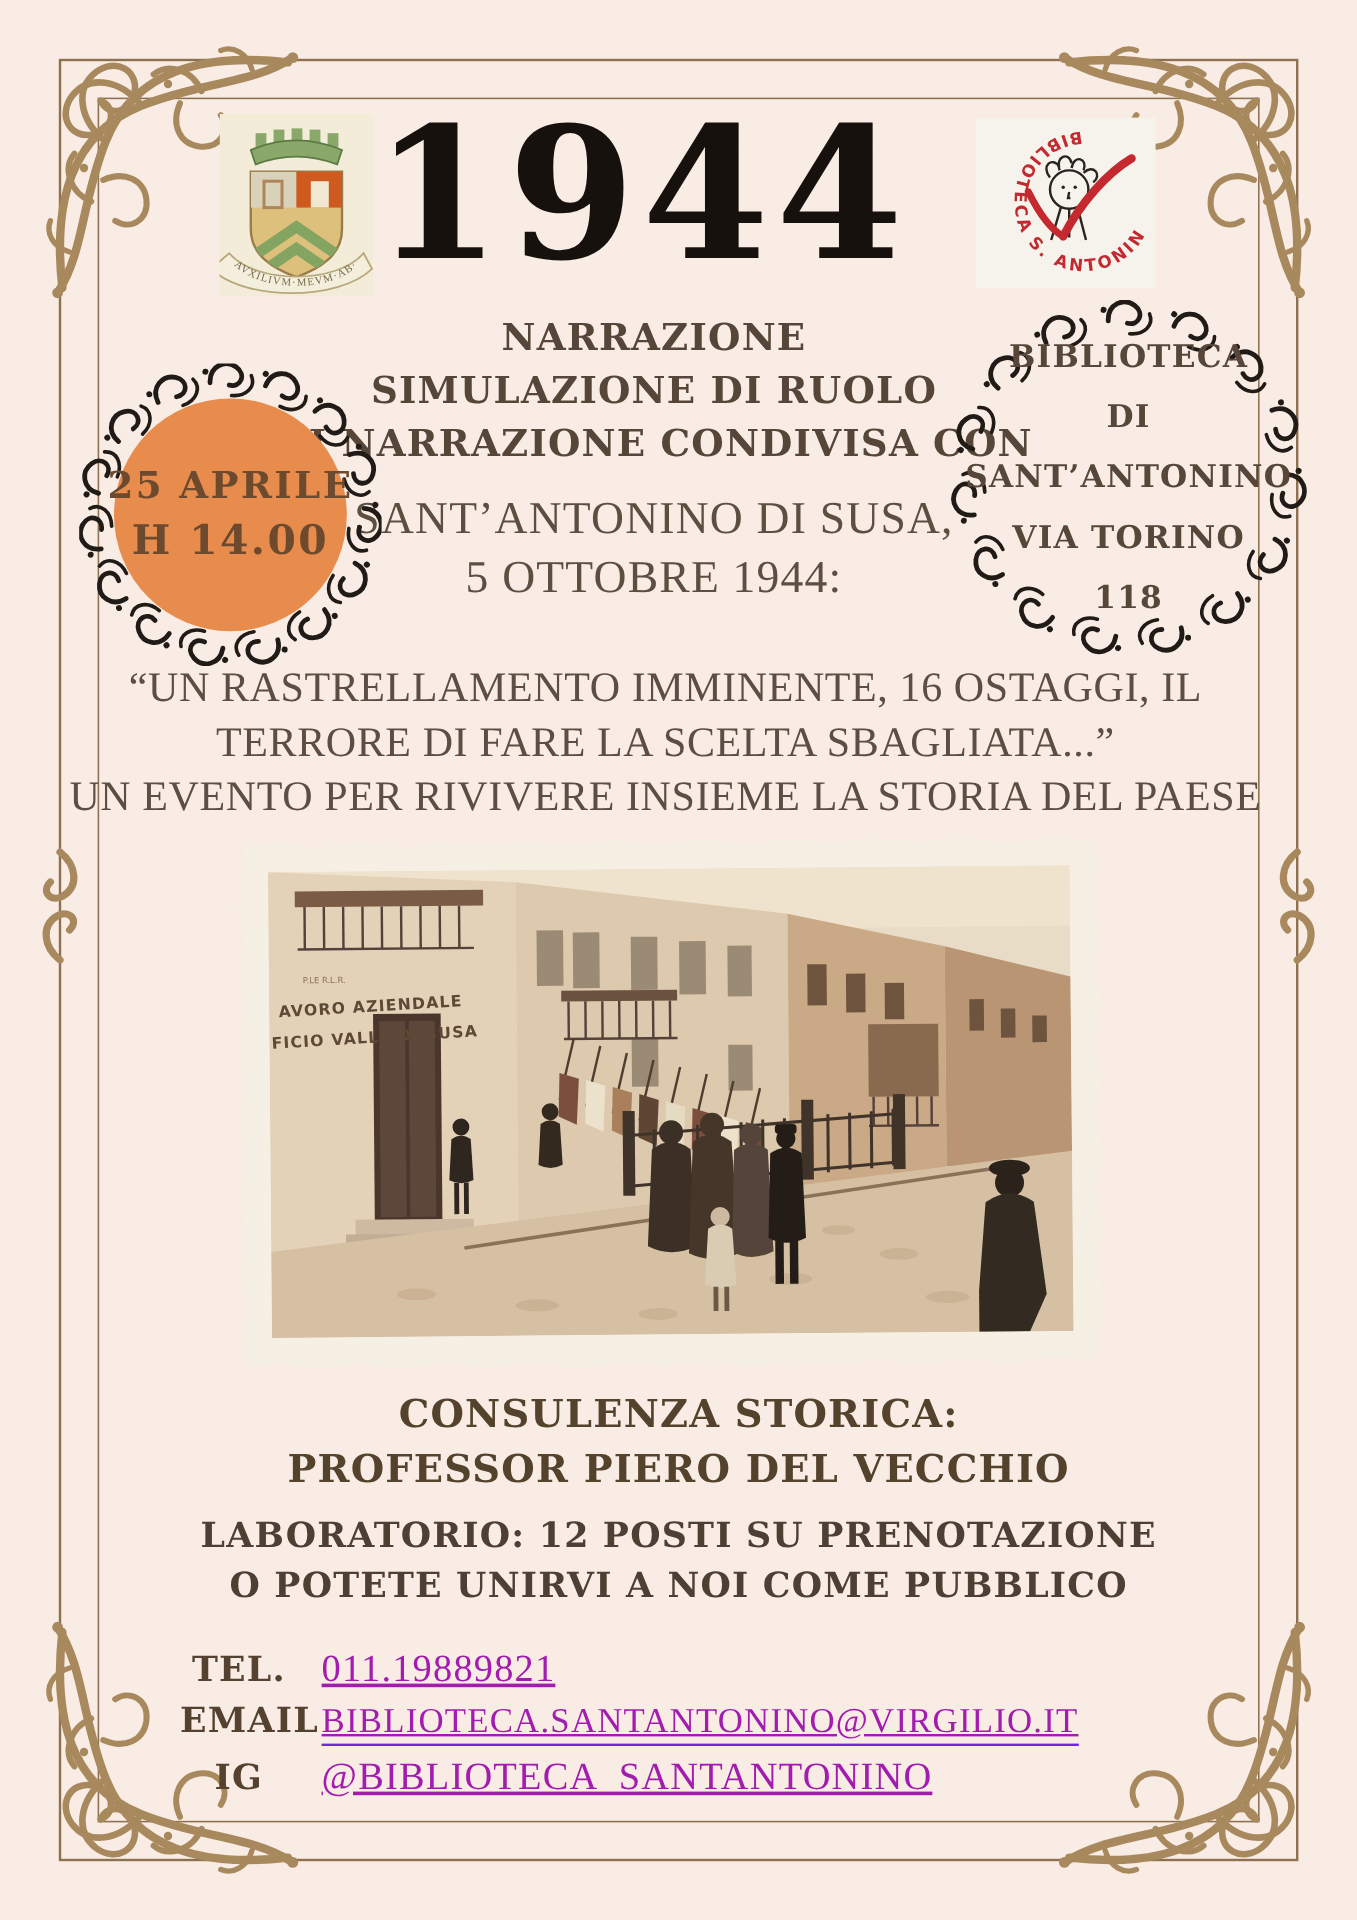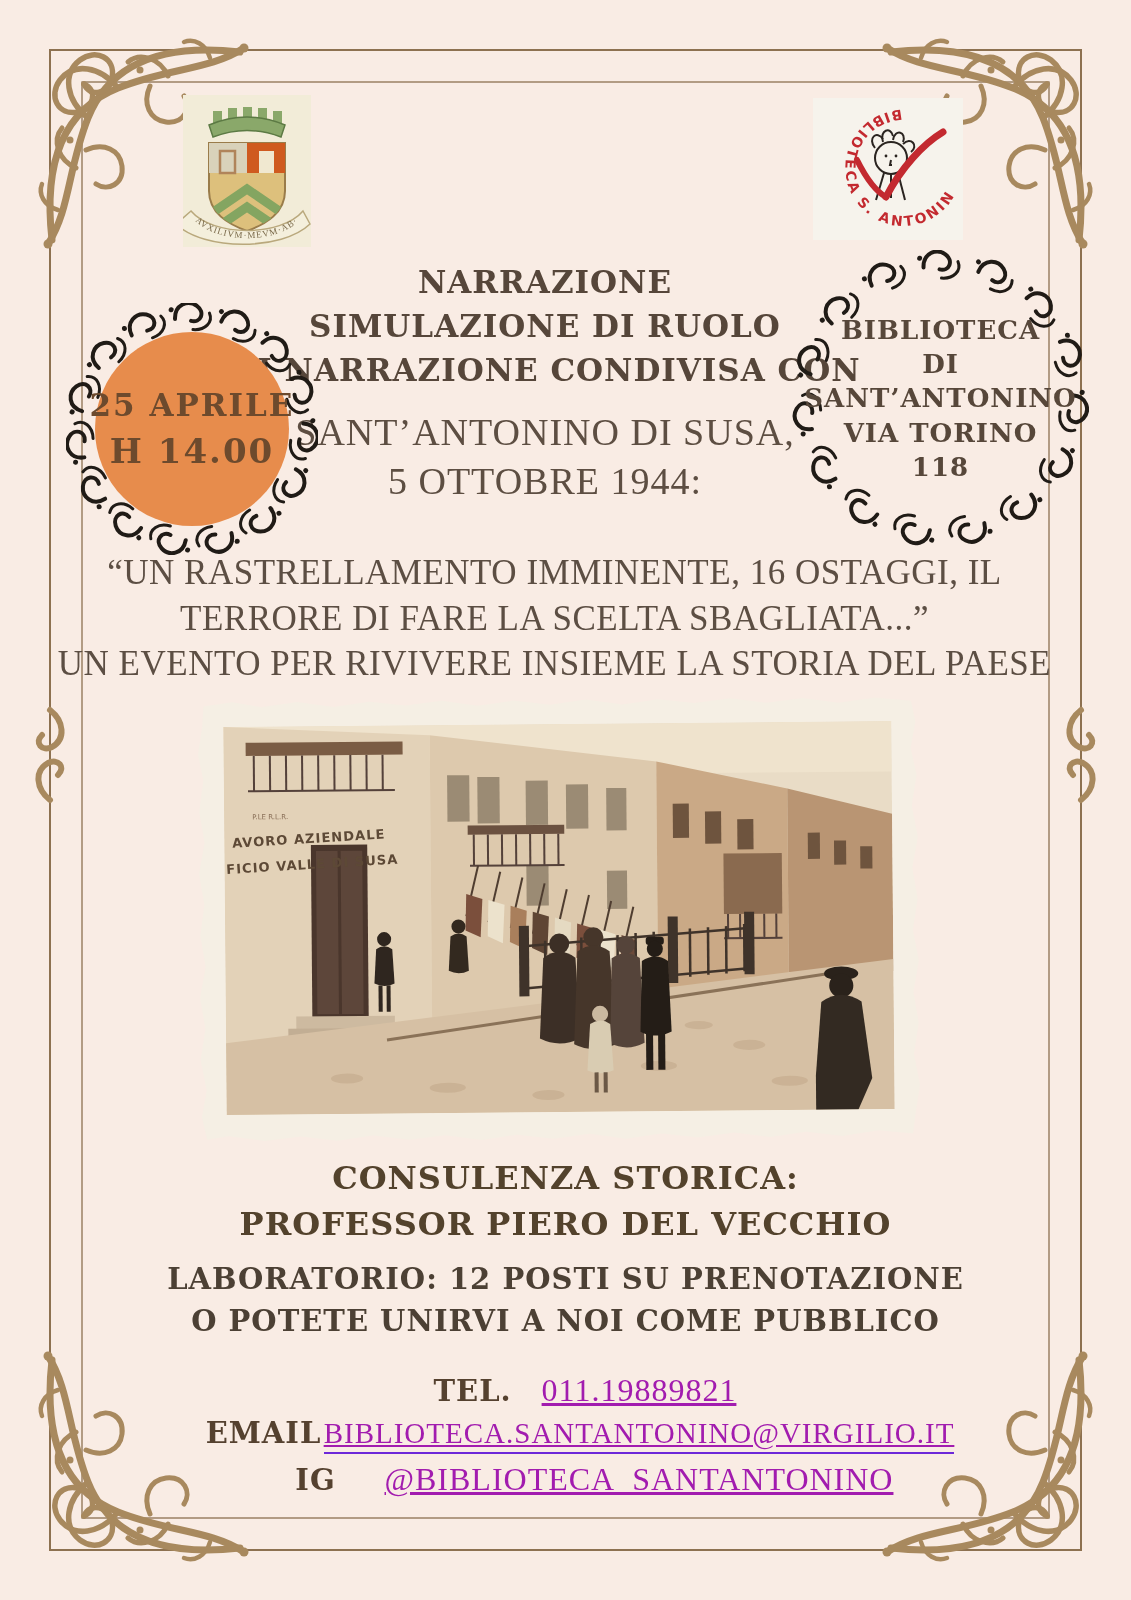--- a/index.html
+++ b/index.html
@@ -38,20 +38,21 @@
     font-family:"DejaVu Serif", serif;font-weight:bold;color:#6d4a2d;letter-spacing:2px;
   }
   .badge-date .l1{font-size:31px;}
   .badge-date .l2{font-size:34px;}
   
   .badge-loc{position:absolute;left:792px;top:250px;width:297px;height:297px;}
   .badge-loc .badge-text{
     position:absolute;inset:20px;display:flex;flex-direction:column;align-items:center;justify-content:center;
     font-family:"DejaVu Serif", serif;font-weight:bold;color:#57473a;font-size:26px;line-height:1.32;letter-spacing:1px;
     text-align:center;
+    gap:16px;
   }
   
   .quote{
     position:absolute;left:39px;top:550px;width:1031px;text-align:center;
     font-size:35px;line-height:1.3;color:#5c4e43;letter-spacing:.5px;
   }
   
   .photo{
     position:absolute;left:198px;top:698px;width:722px;height:443px;
     background:#f5efe4;transform:rotate(-.5deg);
@@ -63,21 +64,21 @@
   .consulting{
     position:absolute;left:100px;top:1155px;width:931px;text-align:center;
     font-family:"DejaVu Serif", serif;font-weight:bold;font-size:32px;line-height:1.45;color:#53422c;letter-spacing:1px;
   }
   
   .booking{
     position:absolute;left:80px;top:1258px;width:971px;text-align:center;
     font-family:"DejaVu Serif", serif;font-weight:bold;font-size:29px;line-height:1.45;color:#4c4034;letter-spacing:1px;
   }
   
-  .contacts{position:absolute;left:150px;top:1372px;width:860px;display:flex;flex-direction:column;gap:7px;align-items:center;}
+  .contacts{position:absolute;left:150px;top:1372px;width:860px;display:flex;flex-direction:column;gap:7px;}
   .contact-row{display:flex;align-items:baseline;}
   .contact-label{
     width:98px;text-align:center;flex:0 0 98px;
     font-family:"DejaVu Serif", serif;font-weight:bold;font-size:29px;color:#55412f;letter-spacing:1px;
   }
   .contact-value{margin-left:20px;font-size:32px;color:#a21caf;letter-spacing:1px;text-decoration:underline;}
   .contact-value.email{font-size:29px;border-bottom:2px solid #6d28d9;padding-bottom:2px;}
 </style>
 </head>
 <body>
@@ -143,20 +144,21 @@
     </g>
     <path d="M8,116 C30,142 98,142 120,116 l7,13 c-28,27 -106,27 -134,0 z" fill="#f4efdc" stroke="#b9a87c" stroke-width="1.5"></path>
     <defs>
         <path id="mottoPath" d="M12,126 C36,149 92,149 116,126"></path>
       </defs>
     <text font-size="9" fill="#7a6a4a" letter-spacing="1" font-family="Liberation Serif, serif">
       <textPath href="#mottoPath">AVXILIVM·MEVM·AB·ALTO</textPath>
     </text>
   </svg>
 
+  <div class="year">1944</div>
 
   <div class="logo">
     <svg viewBox="0 0 150 142">
       <defs>
           <path id="logoArc" d="M88,12 A58,58 0 1 0 140,100"></path>
         </defs>
       <text font-size="14" font-weight="bold" fill="#c3292f" letter-spacing="2.5" font-family="DejaVu Sans, sans-serif">
         <textPath href="#logoArc">BIBLIOTECA S. ANTONINO</textPath>
       </text>
       <g stroke="#2a2420" fill="none" stroke-width="2">

